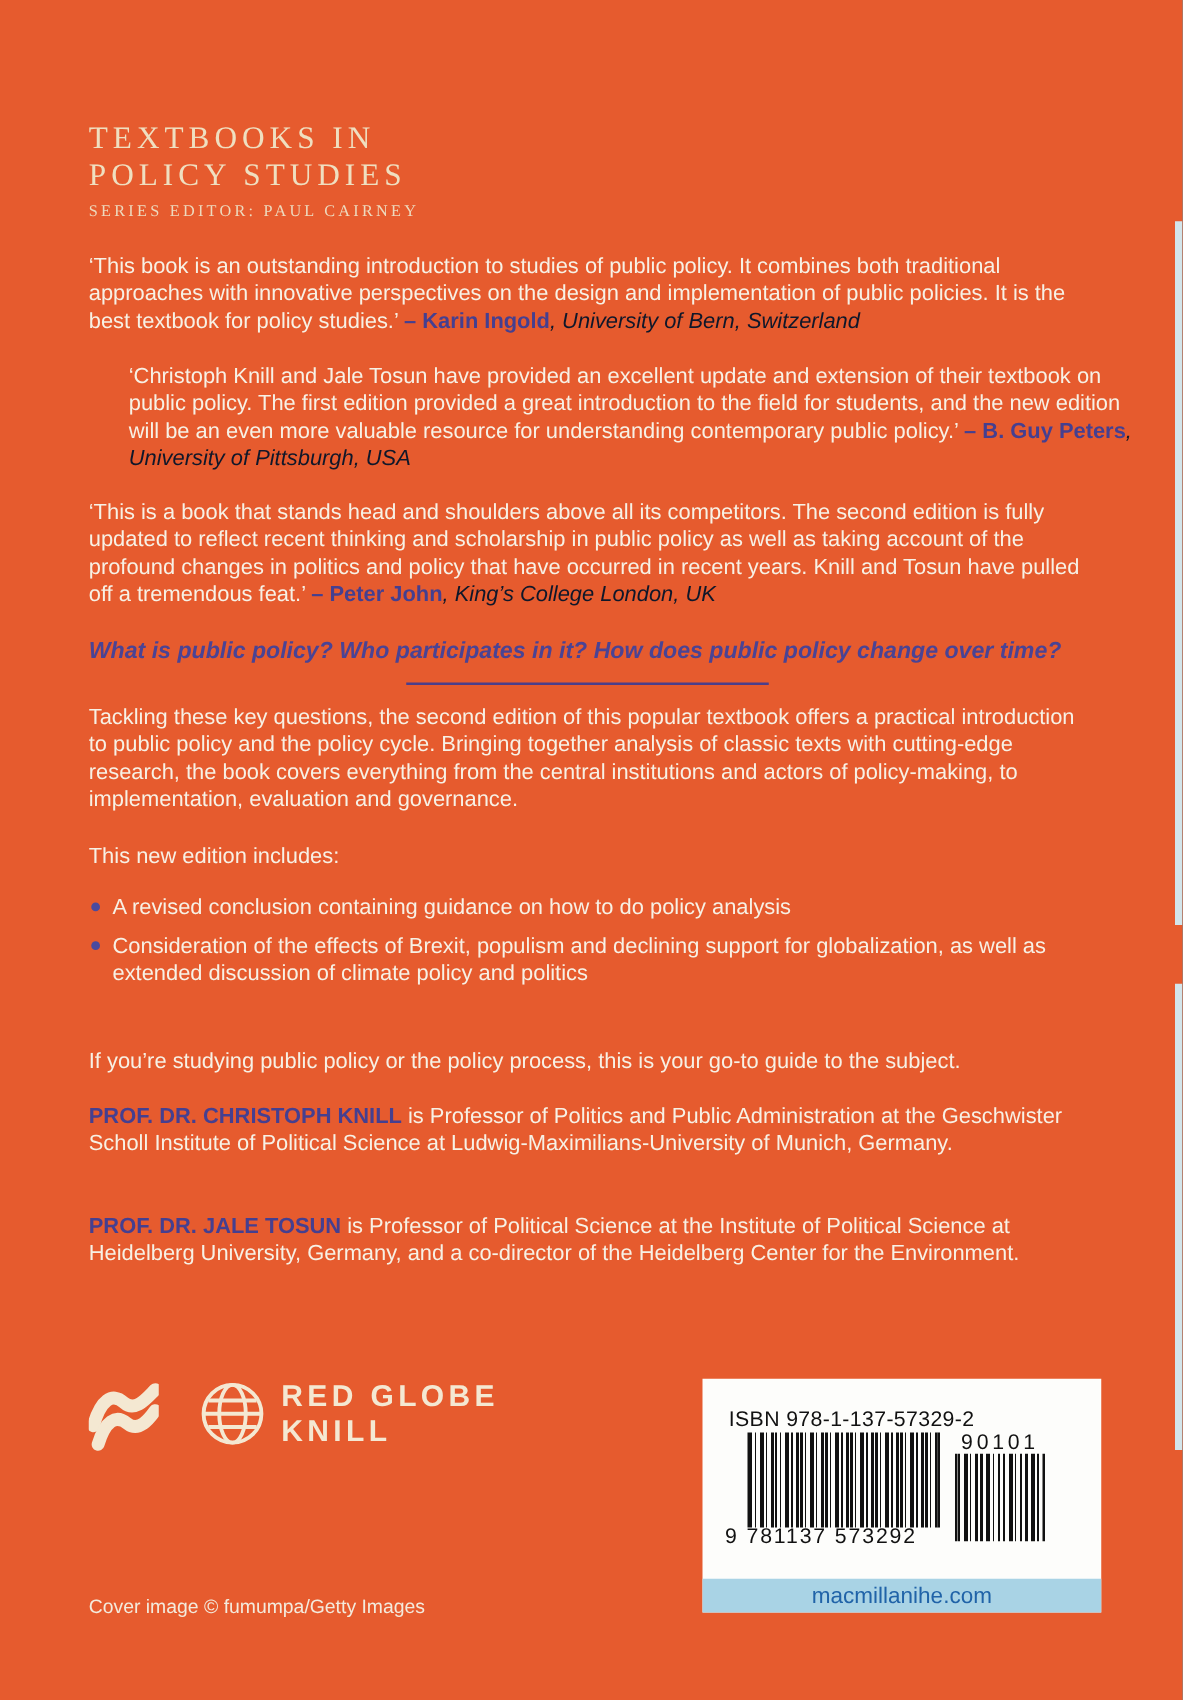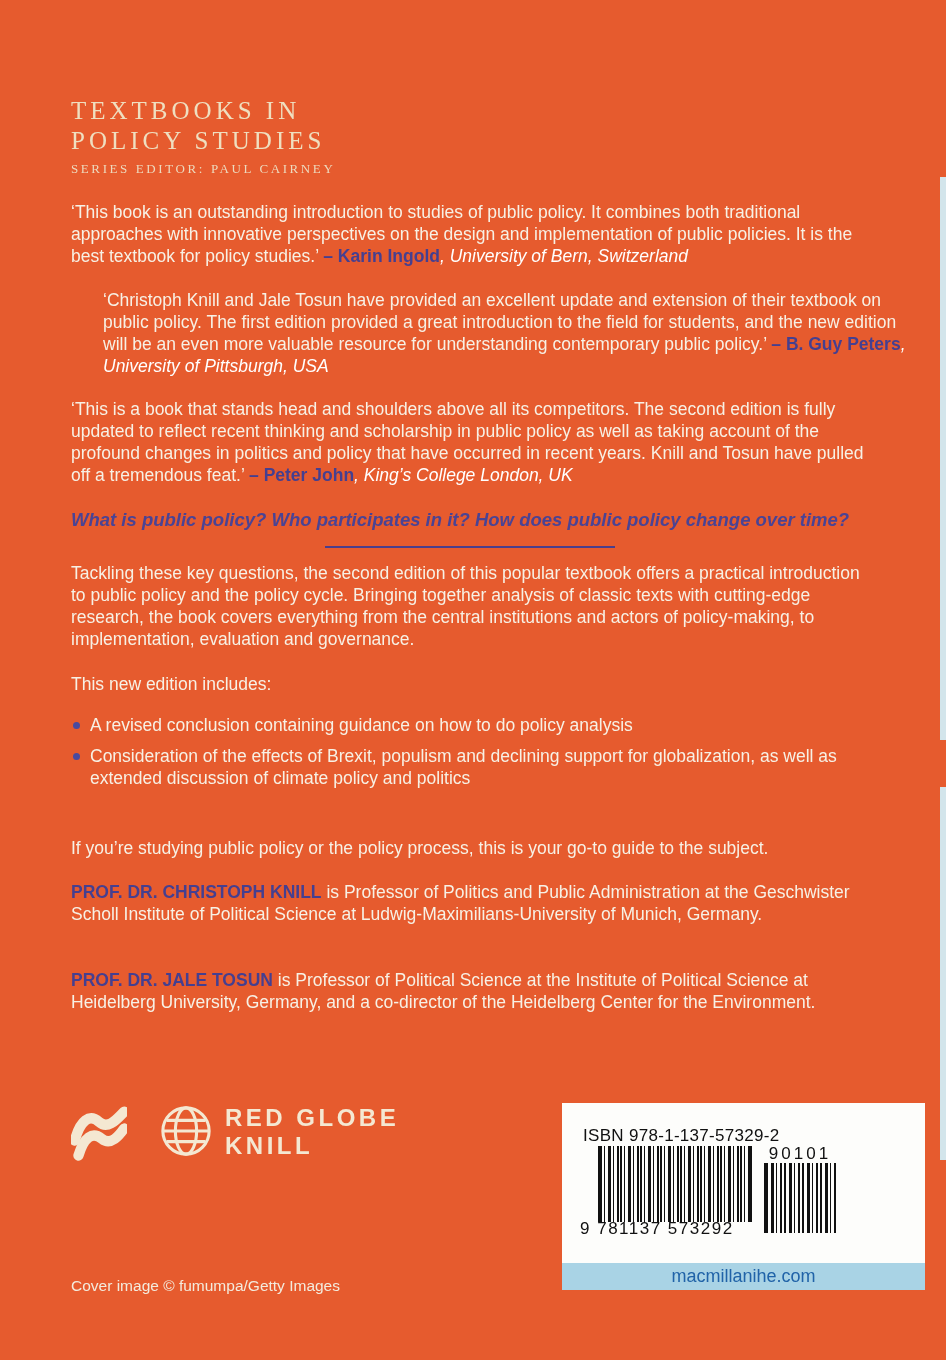--- a/index.html
+++ b/index.html
@@ -17,21 +17,21 @@
 
   
   .series { top:96px; font-family:"Liberation Serif", serif; color:#EFDFC0; }
   .series .t { font-size:25px; letter-spacing:4px; line-height:30px; font-weight:400; }
   .series .e { font-size:13px; letter-spacing:2.6px; margin-top:5px; color:#EDDABE; }
 
   
   .para { font-size:17.5px; line-height:22px; }
   .blue { color:#453F90; }
   b.blue, .name { color:#453F90; font-weight:bold; }
-  .aff { color:#ffffff; font-style:italic; }
+  .aff { color:#0f172a; font-style:italic; }
 
   .q1 { top:201px; } .q2 { top:289px;margin-left:32px; } .q3 { top:398px; }
 
   .tagline { top:508px; font-size:18.5px; font-weight:bold; font-style:italic; color:#4A4394; line-height:23px; }
   .rule { position:absolute; top:546px; left:325px; width:290px; height:2px; background:#4A3E8C; }
 
   .desc { top:562px; }
   .intro { top:673px; }
 
   .bullets { top:714px; list-style:none; }
@@ -48,21 +48,21 @@
   .mac-icon { width:56px; height:58px; margin-top:8px; }
   .mac-words { margin-left:8px; line-height:1; }
   .mac-words .w1 { font-size:31px; letter-spacing:0.2px; }
   .mac-words .w2 { font-size:28px; margin-top:1px; letter-spacing:0.2px; }
   .mac-words .w3 { font-size:11.5px; font-weight:bold; letter-spacing:2.4px; margin-top:6px; }
   .rgp { display:flex; margin-left:32px; }
   .globe-icon { width:54px; height:54px; margin-top:6px; }
   .rgp-words { margin-left:12px; font-weight:bold; font-size:24px; letter-spacing:3.5px; line-height:28px; margin-top:6px; }
 
   
-  .bcbox { position:absolute; left:562px; top:1103px; width:363px; height:187px; background:#FDFDFB; }
+  .bcbox { position:absolute; left:562px; top:1103px; width:319px; height:187px; background:#FDFDFB; }
   .isbn { position:absolute; left:21px; top:23px; color:#111; font-size:17px; letter-spacing:0.3px; }
   .bars {
     position:absolute; left:36px; top:43px; width:154px; height:76px;
     background:repeating-linear-gradient(90deg,
       #111 0 2px, #FDFDFB 2px 4px, #111 4px 5px, #FDFDFB 5px 8px,
       #111 8px 11px, #FDFDFB 11px 13px, #111 13px 14px, #FDFDFB 14px 17px,
       #111 17px 19px, #FDFDFB 19px 20px);
     border-left:2px solid #111; border-right:2px solid #111;
   }
   .ean-digits { position:absolute; left:18px; top:116px; width:180px; color:#111; font-size:17px; letter-spacing:1.5px; white-space:nowrap; }

